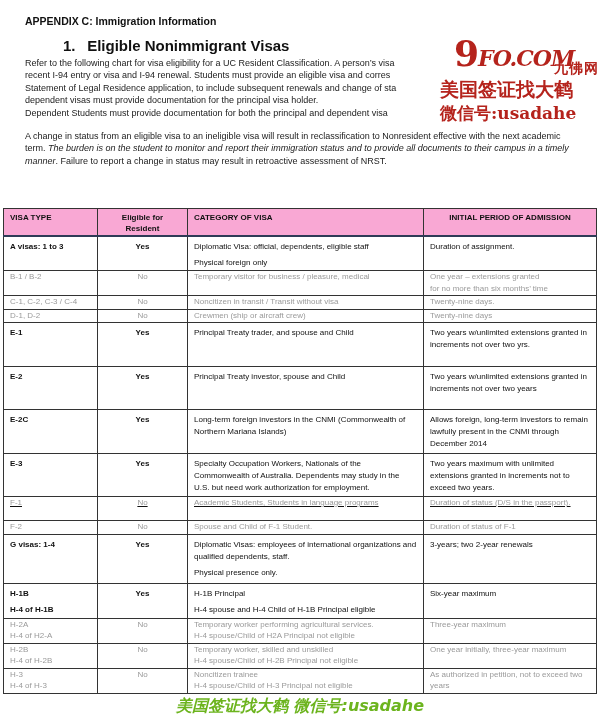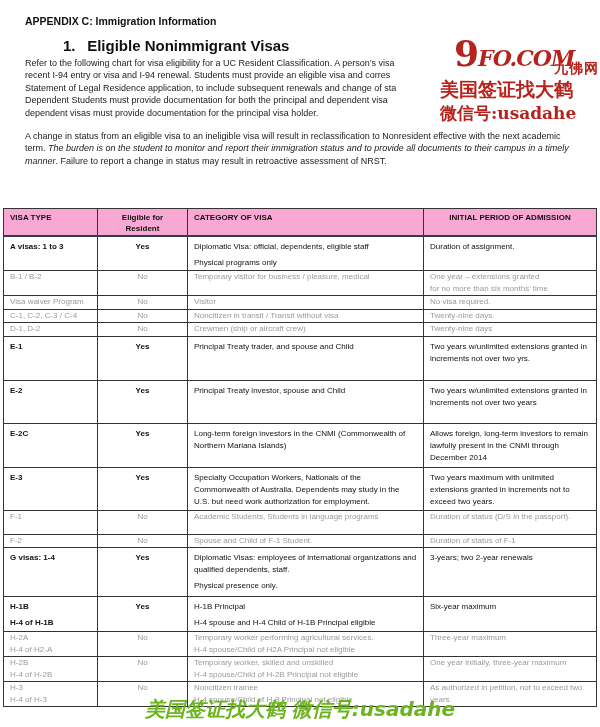--- a/index.html
+++ b/index.html
@@ -59,36 +59,36 @@
   tr.eligible td { color: #111; }
   tr.eligible td.type, tr.eligible td.yes { font-weight: bold; }
   tr.eligible td { padding-top: 4px; }
   tr.ineligible td { color: #9a9a9a; line-height: 11.5px; padding-top: 0px; }
   tr.eligible td .line + .line { margin-top: 4px; }
   tr.ineligible td .line + .line { margin-top: 0; }
   .line { display: block; }
 
   .watermark-bottom {
     position: absolute; left: 0; top: 696px; width: 600px; text-align: center;
-    color: #6cb41e; font-size: 20px; font-weight: bold; font-style: italic;
+    color: #6cb41e; font-size: 16px; font-weight: bold; font-style: italic;
     font-family: "DejaVu Sans", sans-serif; letter-spacing: 0px;
   }
 </style>
 </head>
 <body>
 
 <div class="appendix-title">APPENDIX C:  Immigration Information</div>
 <div class="section-title"><span class="num">1.</span> <span>Eligible Nonimmigrant Visas</span></div>
 
 <div class="para para1">
   <span>Refer to the following chart for visa eligibility for a UC Resident Classification. A person’s visa</span>
   <span>recent I-94 entry or visa and I-94 renewal.  Students must provide an eligible visa and corres</span>
   <span>Statement of Legal Residence application, to include subsequent renewals and change of sta</span>
+  <span>dependent visas must provide documentation for the principal visa holder.</span>
   <span>Dependent Students must provide documentation for both the principal and dependent visa</span>
-  <span>dependent visas must provide documentation for the principal visa holder.</span>
 </div>
 
 <div class="para para2"><span>A change in status from an eligible visa to an ineligible visa will result in reclassification to Nonresident effective with the next academic term. </span><i>The burden is on the student to monitor and report their immigration status and to provide all documents to their campus in a timely manner</i><span>. Failure to report a change in status may result in retroactive assessment of NRST.</span></div>
 
 <div class="watermark-top">
   <div class="wm-brand-cn">九佛网</div>
   <div class="wm-brand"><span class="big9">9</span><span class="dotcom">FO.COM</span></div>
   <div class="wm-line1">美国签证找大鹤</div>
   <div class="wm-line2">微信号:usadahe</div>
 </div>
@@ -112,65 +112,53 @@
     </tr>
   </thead>
   <tbody id="visa-rows">
       <tr class="eligible" style="height: 34px;">
         <td class="type">
           <span class="line">A visas: 1 to 3</span>
         </td>
         <td class="center yes">Yes</td>
         <td class="category">
           <span class="line">Diplomatic Visa: official, dependents, eligible staff</span>
-          <span class="line">Physical programs only</span>
+          <span class="line">Physical foreign only</span>
         </td>
         <td class="period">
           <span class="line">Duration of assignment.</span>
         </td>
       </tr>
       <tr class="ineligible" style="height: 23px;">
         <td class="type">
           <span class="line">B-1 / B-2</span>
         </td>
         <td class="center">No</td>
         <td class="category">
           <span class="line">Temporary visitor for business / pleasure, medical</span>
         </td>
         <td class="period">
           <span class="line">One year – extensions granted</span>
           <span class="line">for no more than six months’ time</span>
         </td>
       </tr>
       <tr class="ineligible" style="height: 13px;">
         <td class="type">
-          <span class="line">Visa waiver Program</span>
-        </td>
-        <td class="center">No</td>
-        <td class="category">
-          <span class="line">Visitor</span>
-        </td>
-        <td class="period">
-          <span class="line">No visa required.</span>
+          <span class="line">C-1, C-2, C-3 / C-4</span>
+        </td>
+        <td class="center">No</td>
+        <td class="category">
+          <span class="line">Noncitizen in transit / Transit without visa</span>
+        </td>
+        <td class="period">
+          <span class="line">Twenty-nine days.</span>
         </td>
       </tr>
       <tr class="ineligible" style="height: 13px;">
         <td class="type">
-          <span class="line">C-1, C-2, C-3 / C-4</span>
-        </td>
-        <td class="center">No</td>
-        <td class="category">
-          <span class="line">Noncitizen in transit / Transit without visa</span>
-        </td>
-        <td class="period">
-          <span class="line">Twenty-nine days.</span>
-        </td>
-      </tr>
-      <tr class="ineligible" style="height: 13px;">
-        <td class="type">
           <span class="line">D-1, D-2</span>
         </td>
         <td class="center">No</td>
         <td class="category">
           <span class="line">Crewmen (ship or aircraft crew)</span>
         </td>
         <td class="period">
           <span class="line">Twenty-nine days</span>
         </td>
       </tr>
@@ -215,21 +203,21 @@
           <span class="line">E-3</span>
         </td>
         <td class="center yes">Yes</td>
         <td class="category">
           <span class="line">Specialty Occupation Workers, Nationals of the Commonwealth of Australia. Dependents may study in the U.S. but need work authorization for employment.</span>
         </td>
         <td class="period">
           <span class="line">Two years maximum with unlimited extensions granted in increments not to exceed two years.</span>
         </td>
       </tr>
-      <tr class="ineligible" style="height: 24px;">
+      <tr class="ineligible" style="height: 24px; text-decoration: underline;">
         <td class="type">
           <span class="line">F-1</span>
         </td>
         <td class="center">No</td>
         <td class="category">
           <span class="line">Academic Students, Students in language programs</span>
         </td>
         <td class="period">
           <span class="line">Duration of status (D/S in the passport).</span>
         </td>

